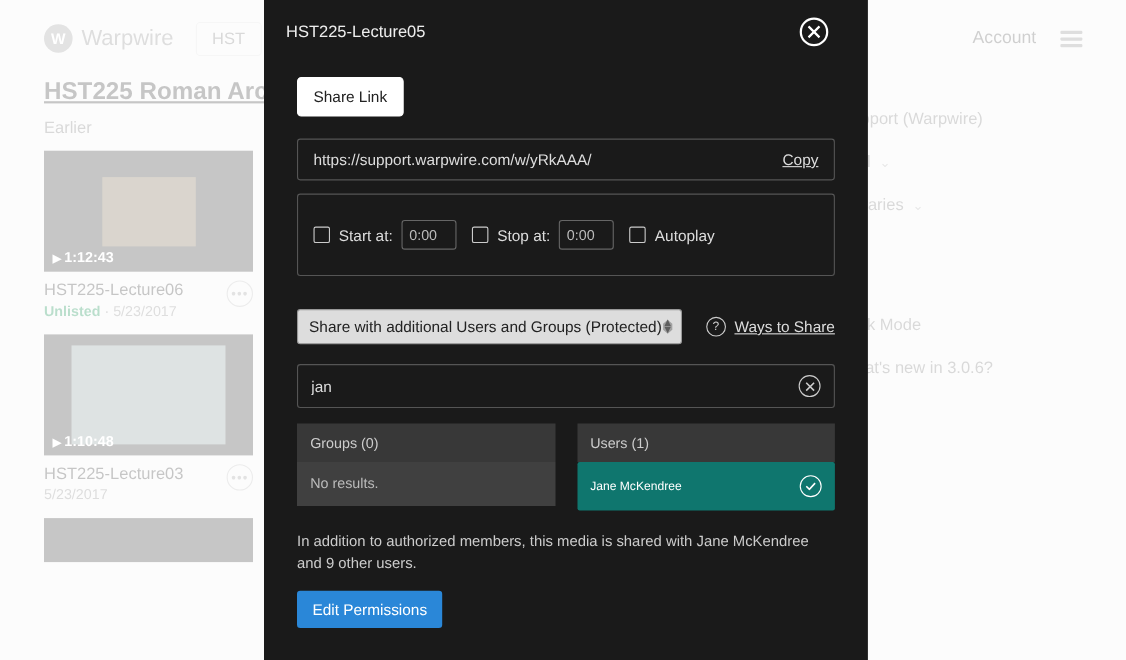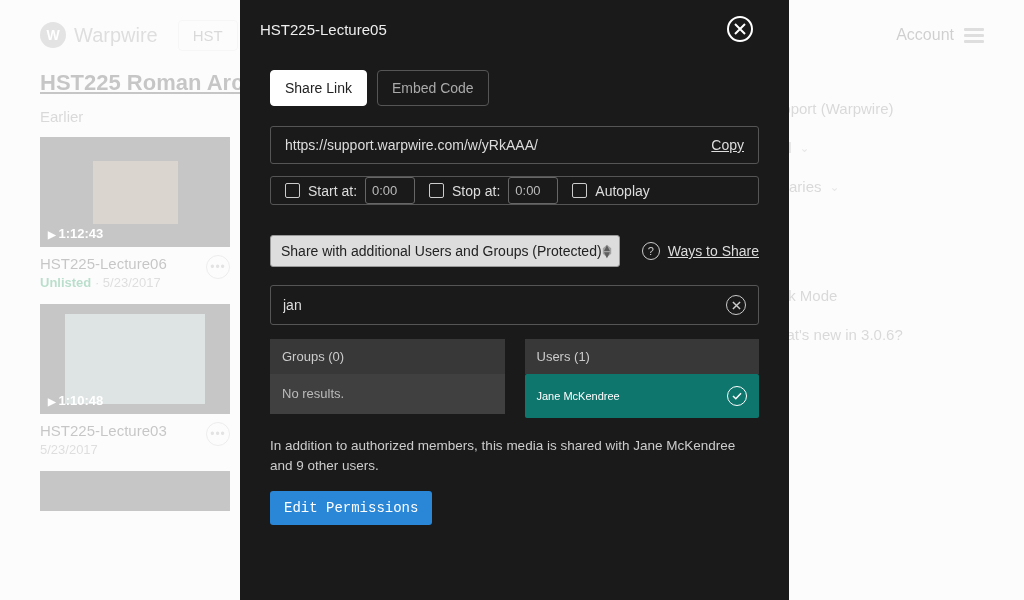--- a/index.html
+++ b/index.html
@@ -5,21 +5,21 @@
 * { box-sizing: border-box; margin: 0; padding: 0; }
 body { font-family: -apple-system, BlinkMacSystemFont, "Segoe UI", Arial, sans-serif; width: 1024px; height: 600px; overflow: hidden; background: #f5f5f5; position: relative; }
 
 
 .bg-page { width: 100%; height: 100%; }
 .header { height: 70px; display: flex; align-items: center; padding: 0 40px; justify-content: space-between; }
 .logo-group { display: flex; align-items: center; gap: 20px; }
 .logo { display: flex; align-items: center; gap: 8px; color: #888; font-size: 20px; font-weight: 500; }
 .logo-circle { width: 26px; height: 26px; border-radius: 50%; background: #999; display: flex; align-items: center; justify-content: center; color: #fff; font-size: 14px; font-weight: bold;}
 .search-pill { border: 1px solid #ddd; border-radius: 4px; padding: 6px 14px; color: #777; font-size: 15px; }
-.account { display: flex; align-items: center; gap: 10px; color: #555; font-size: 16px; }
+.account { display: flex; align-items: center; gap: 22px; color: #555; font-size: 16px; }
 .hamburger { display: flex; flex-direction: column; gap: 3px; }
 .hamburger span { width: 20px; height: 3px; background: #888; border-radius: 1px; }
 
 .content { display: flex; padding: 0 40px; gap: 40px; }
 .left { flex: 1; }
 .page-title { font-size: 22px; font-weight: 600; text-decoration: underline; color: #333; margin-bottom: 12px; }
 .earlier { color: #777; font-size: 15px; margin-bottom: 12px; }
 .video-card { margin-bottom: 14px; }
 .thumb { width: 190px; height: 110px; background: #333; position: relative; display: flex; align-items: center; justify-content: center; }
 .thumb-inner { width: 85px; height: 63px; background: #7a6a50; }
@@ -48,21 +48,21 @@
 
 .modal-body { padding: 10px 30px; }
 .tabs { display: flex; gap: 10px; margin-bottom: 20px; }
 .tab { padding: 9px 14px; border-radius: 4px; font-size: 14px; border: 1px solid #555; color: #aaa; cursor: pointer; }
 .tab.active { background: #fff; color: #222; border-color: #fff; }
 
 .link-box { border: 1px solid #555; border-radius: 3px; margin-bottom: 12px; display: flex; align-items: center; padding: 10px 14px; }
 .link-text { flex: 1; color: #ddd; font-size: 14px; overflow: hidden; }
 .copy-link { color: #ddd; text-decoration: underline; font-size: 14px; cursor: pointer; }
 
-.options-box { border: 1px solid #555; border-radius: 3px; padding: 0 14px; display: flex; align-items: center; gap: 14px; margin-bottom: 30px; }
+.options-box { border: 1px solid #555; border-radius: 3px; padding: 23px 14px; display: flex; align-items: center; gap: 14px; margin-bottom: 30px; }
 .chk { width: 15px; height: 15px; border: 1.5px solid #ccc; border-radius: 2px; background: transparent; flex-shrink: 0; }
 .opt-label { font-size: 14px; color: #ddd; }
 .time-input { width: 50px; padding: 5px 6px; background: transparent; border: 1px solid #666; color: #bbb; font-size: 13px; border-radius: 3px; text-align: left; }
 .opt-group { display: flex; align-items: center; gap: 8px; }
 
 .share-row { display: flex; align-items: center; justify-content: space-between; margin-bottom: 18px; }
 .share-select { background: #ddd; color: #222; border: 1px solid #999; border-radius: 3px; padding: 7px 10px; font-size: 14px; width: 350px; appearance: none; position: relative; }
 .select-wrap { position: relative; width: 350px; }
 .select-wrap::after { content: ""; position: absolute; right: 6px; top: 7px; width: 14px; height: 18px; background: linear-gradient(#666,#666); clip-path: polygon(20% 35%, 50% 15%, 80% 35%, 80% 65%, 50% 85%, 20% 65%); opacity: 0.5; }
 .select-arrows { position: absolute; right: 8px; top: 50%; transform: translateY(-50%); font-size: 10px; color: #555; line-height: 7px; pointer-events: none; }
@@ -77,21 +77,21 @@
 
 .results { display: flex; gap: 20px; margin-bottom: 18px; }
 .result-col { flex: 1; }
 .result-head { background: #383838; padding: 10px 12px; font-size: 13px; color: #ccc; }
 .result-body { background: #404040; padding: 12px; font-size: 13px; color: #bbb; min-height: 40px; }
 .result-item { background: #0f766e; color: #fff; padding: 12px; border-radius: 2px; display: flex; align-items: center; justify-content: space-between; font-size: 11px; }
 .check-icon { width: 20px; height: 20px; border: 1.5px solid #fff; border-radius: 50%; display: flex; align-items: center; justify-content: center; }
 .check-icon svg { width: 10px; height: 8px; }
 
 .footnote { font-size: 13.5px; color: #ccc; line-height: 1.5; margin-bottom: 14px; }
-.edit-btn { background: #2a87d8; color: #fff; border: none; padding: 9px 14px; border-radius: 3px; font-size: 14px; cursor: pointer; font-family: Liberation Mono, monospace; }
+.edit-btn { background: #2a87d8; color: #fff; border: none; padding: 9px 14px; border-radius: 3px; font-size: 14px; cursor: pointer; }
 </style>
 </head>
 <body>
 
 <div class="bg-page">
   <div class="header">
     <div class="logo-group">
       <div class="logo">
         <div class="logo-circle">W</div>
         <span>Warpwire</span>
@@ -168,21 +168,20 @@
     <div class="modal-title">HST225-Lecture05</div>
     <div class="close-btn">
       <svg viewBox="0 0 12 12">
           <path d="M1 1 L11 11 M11 1 L1 11" stroke="#fff" stroke-width="2" fill="none"></path>
         </svg>
     </div>
   </div>
   <div class="modal-body">
     <div class="tabs">
       <div class="tab active">Share Link</div>
-      <div class="tab">Embed Code</div>
     </div>
 
     <div class="link-box">
       <div class="link-text">https://support.warpwire.com/w/yRkAAA/</div>
       <div class="copy-link">Copy</div>
     </div>
 
     <div class="options-box">
       <div class="opt-group">
         <div class="chk"></div>

